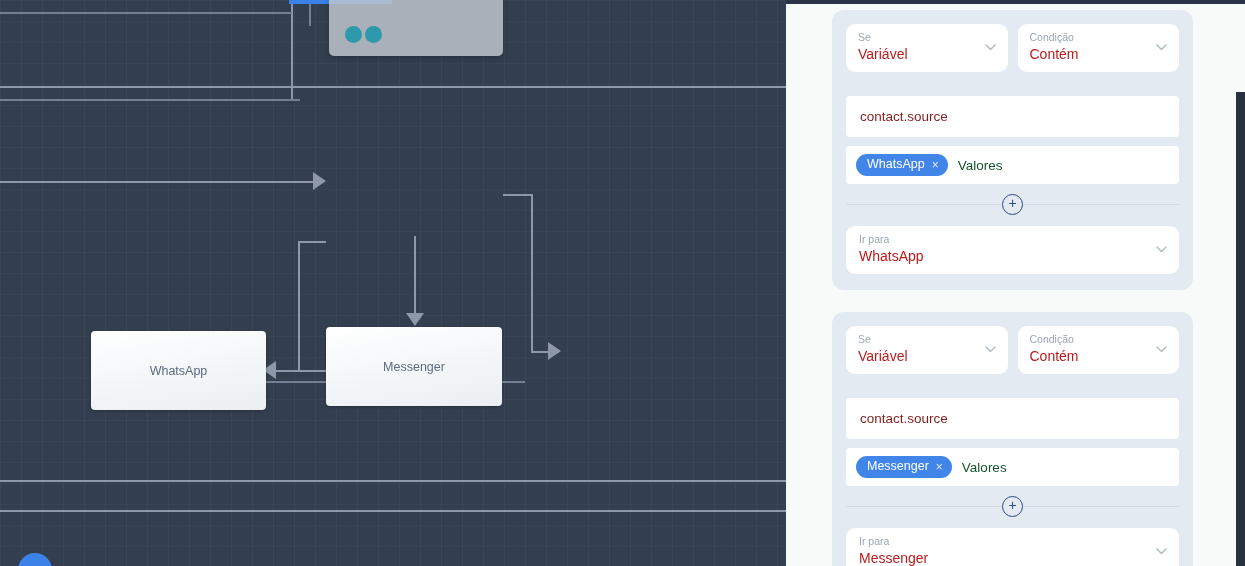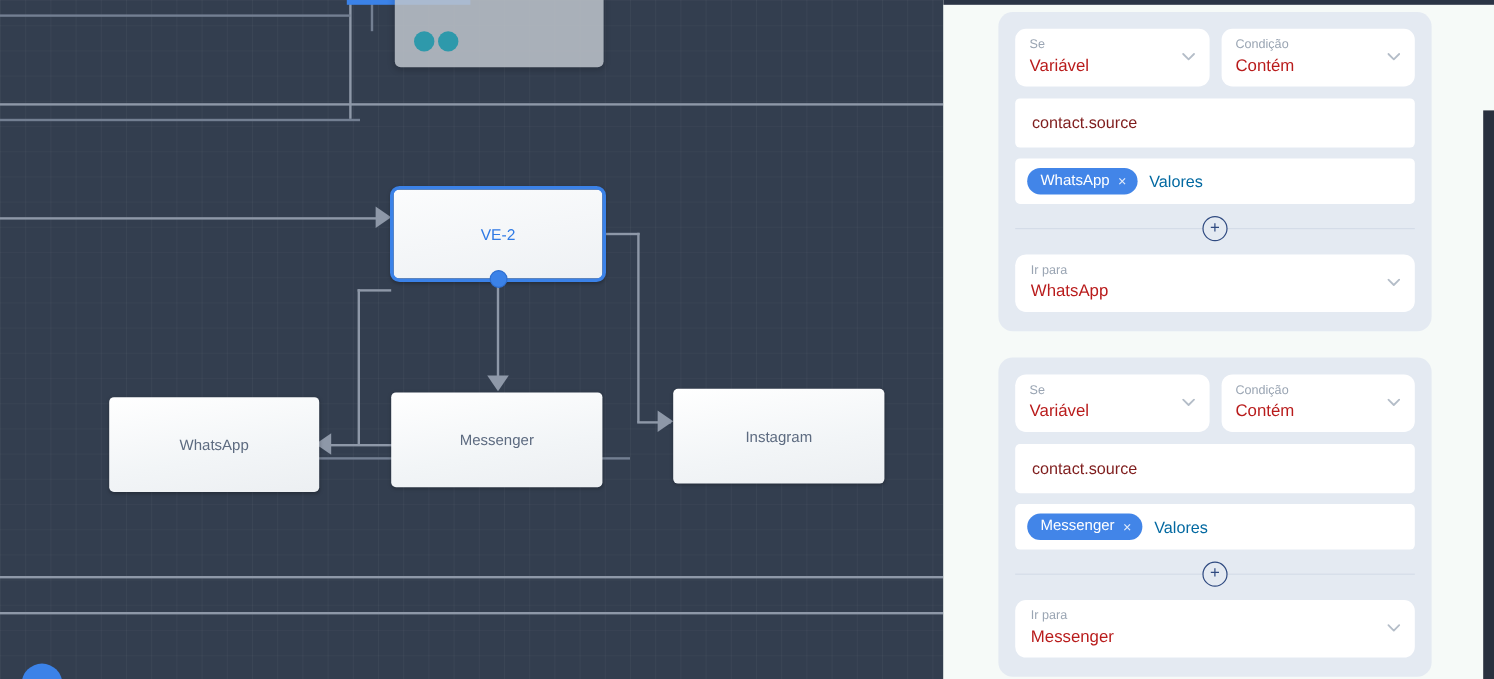--- a/index.html
+++ b/index.html
@@ -114,21 +114,21 @@
     padding: 6px 52px 0 46px;
   }
 
   .cond-card {
     background: #e4eaf2;
     border-radius: 12px;
     padding: 14px 14px 16px 14px;
     margin-bottom: 22px;
   }
 
-  .row2 { display: flex; gap: 10px; margin-bottom: 10px; }
+  .row2 { display: flex; gap: 10px; margin-bottom: 24px; }
 
   .field {
     position: relative;
     background: #ffffff;
     border-radius: 9px;
     padding: 7px 34px 8px 12px;
     flex: 1;
     min-width: 0;
   }
   .field-label {
@@ -178,21 +178,21 @@
     line-height: 15px;
     white-space: nowrap;
   }
   .chip-x {
     font-size: 12px;
     color: #e3ecfb;
     line-height: 12px;
   }
   .chip-placeholder {
     font-size: 13.5px;
-    color: #0369a1;
+    color: #14532d;
   }
 
   .divider-add {
     position: relative;
     height: 34px;
     margin: 3px 0 5px 0;
     display: flex; align-items: center; justify-content: center;
   }
   .divider-line {
     position: absolute; left: 0; right: 0; top: 50%;
@@ -259,36 +259,29 @@
     <div class="edge h" style="left:265px; top:370px; width:90px;"></div>
     <div class="arrow left" style="left:263px; top:361px;"></div>
     <div class="edge h dim" style="left:265px; top:381px; width:260px;"></div>
 
     <div class="overlay-topbar" style="left:289px; top:0; width:103px;"></div>
     <div class="overlay-panel" style="left:329px; top:-18px; width:174px; height:74px;">
       <div class="overlay-dot" style="left:16px; top:44px;"></div>
       <div class="overlay-dot" style="left:36px; top:44px;"></div>
     </div>
 
-    <div class="node selected" style="left:325px; top:155px; width:180px; height:80px;">
-      <span>VE-2</span>
-      <div class="node-handle" style="left:50%; margin-left:-7px; bottom:-8px;"></div>
-    </div>
 
     <div class="node" style="left:91px; top:331px; width:175px; height:79px;">
       <span>WhatsApp</span>
     </div>
 
     <div class="node" style="left:326px; top:327px; width:176px; height:79px;">
       <span>Messenger</span>
     </div>
 
-    <div class="node" style="left:561px; top:324px; width:176px; height:79px;">
-      <span>Instagram</span>
-    </div>
 
     <div class="fab" style="left:18px; top:553px;"></div>
   </div>
 
   <div class="side-panel">
     <div class="panel-topstrip"></div>
 
     <div class="panel-scroll">
 
       <div class="cond-card">

